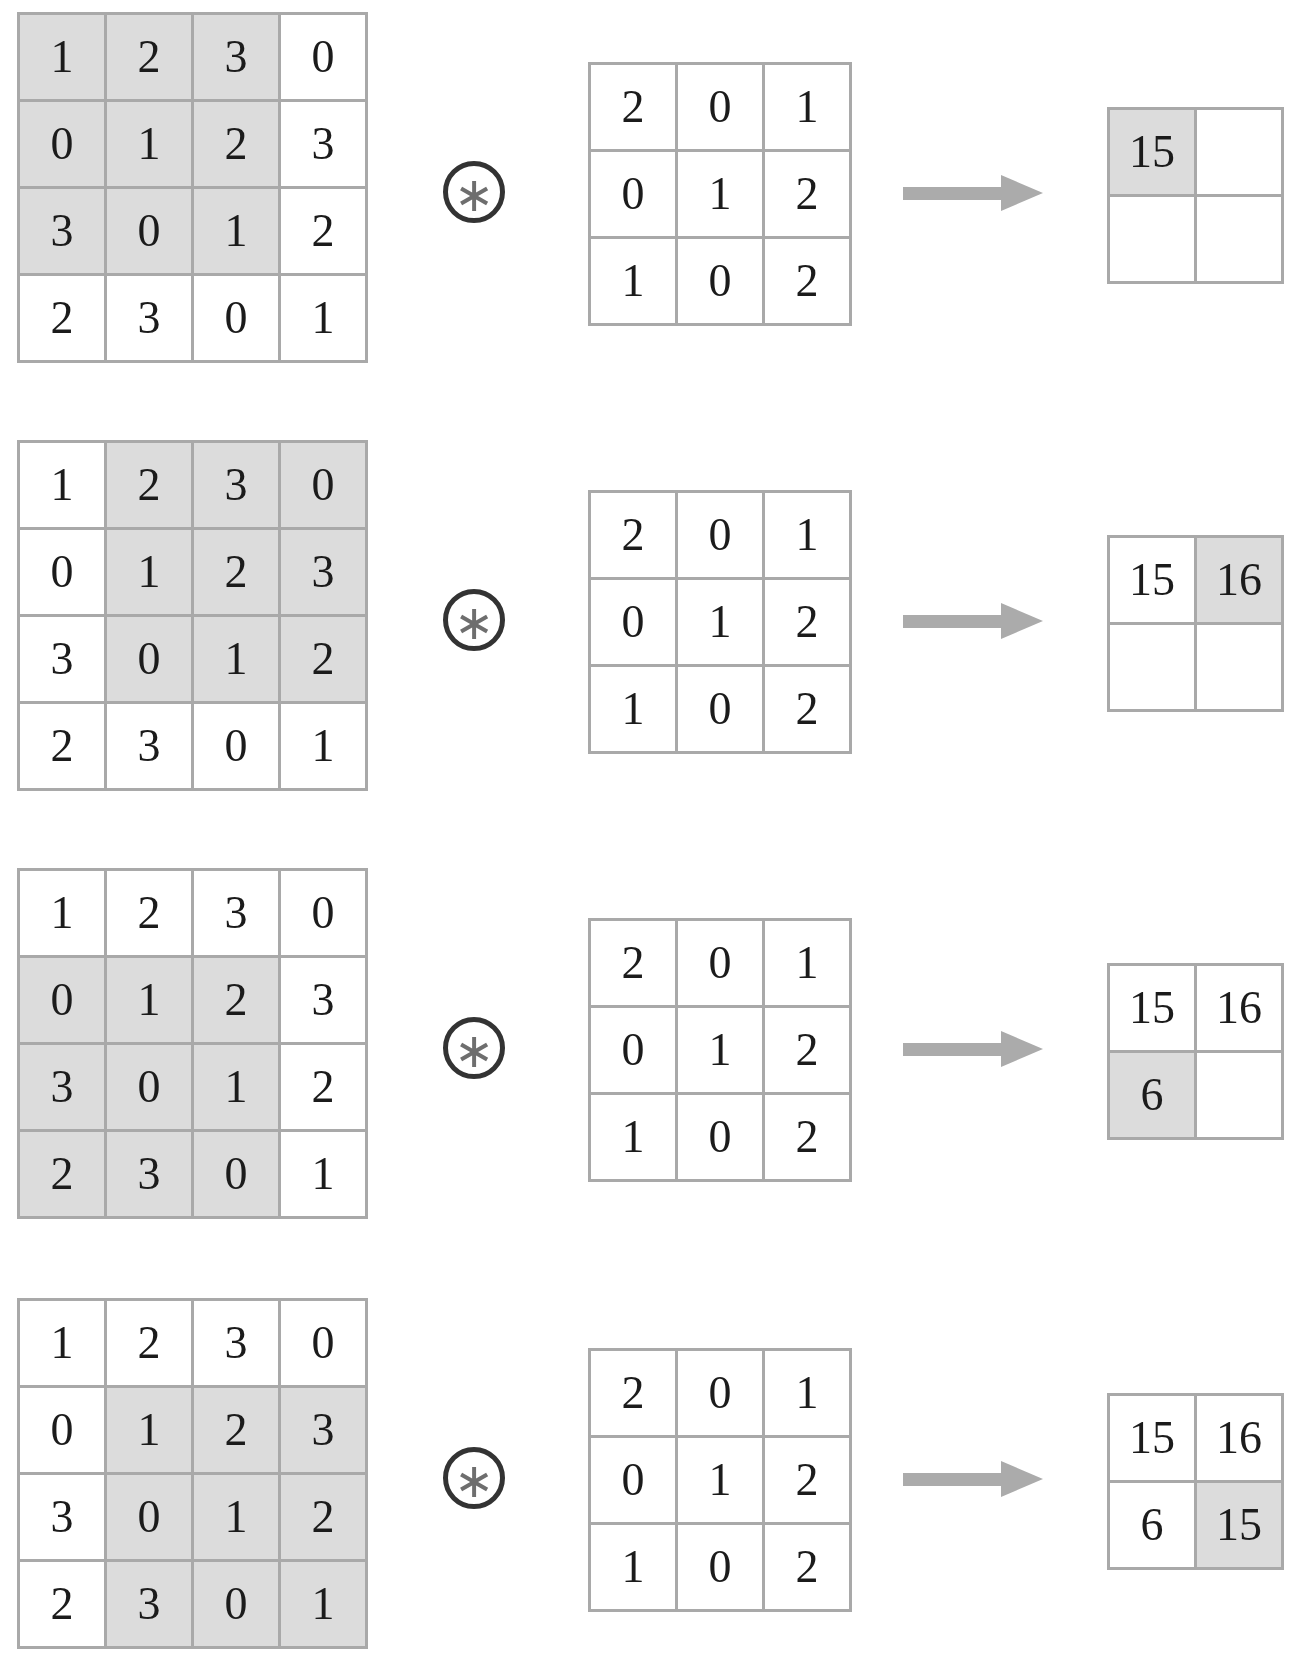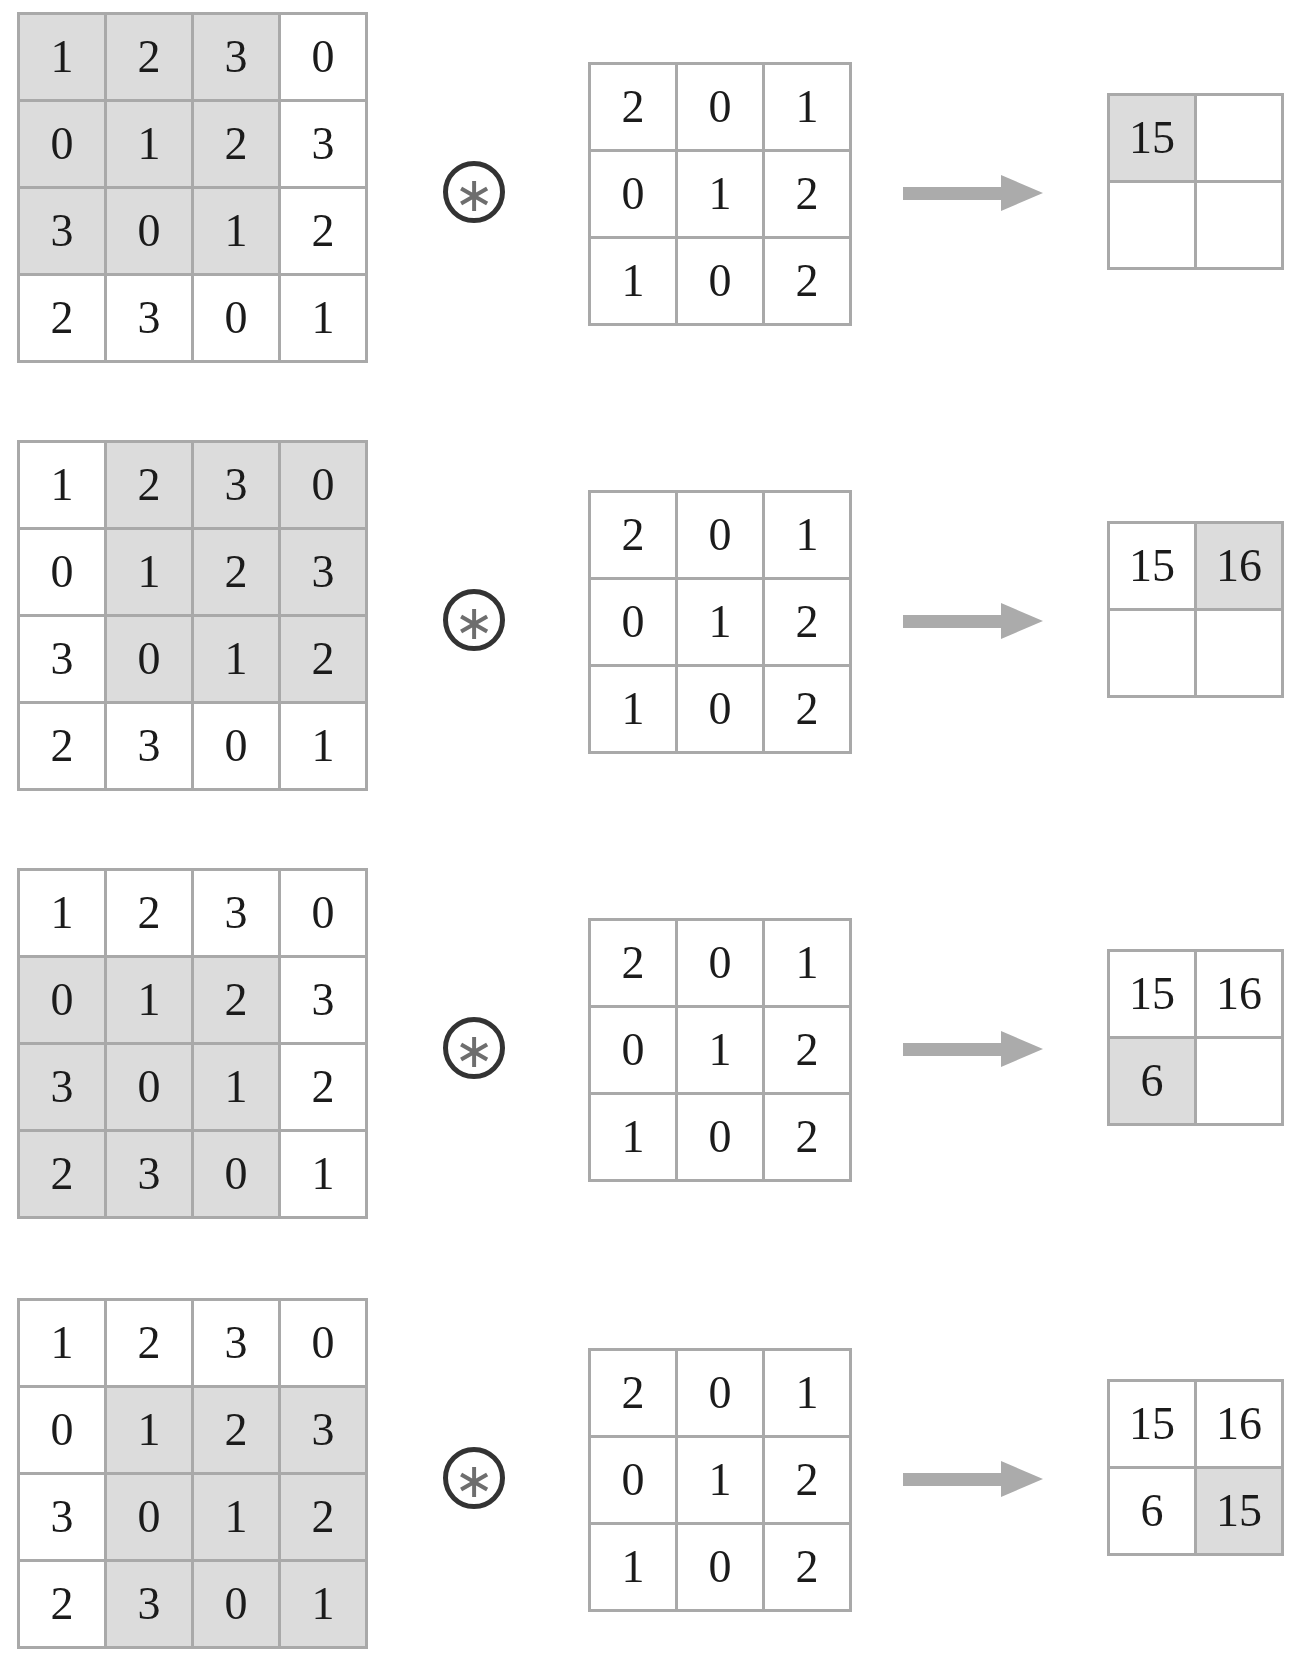--- a/index.html
+++ b/index.html
@@ -35,21 +35,21 @@
     grid-auto-rows: 84px;
   }
   .kernel-grid {
     left: 588px;
     top: 52px;
     grid-template-columns: repeat(3, 84px);
     grid-auto-rows: 84px;
   }
   .output-grid {
     left: 1107px;
-    top: 83px;
+    top: 97px;
     grid-template-columns: repeat(2, 84px);
     grid-auto-rows: 84px;
   }
   .cell {
     background: #ffffff;
     display: flex;
     align-items: center;
     justify-content: center;
     font-size: 46px;
     color: var(--num-color, #1b1b1b);

